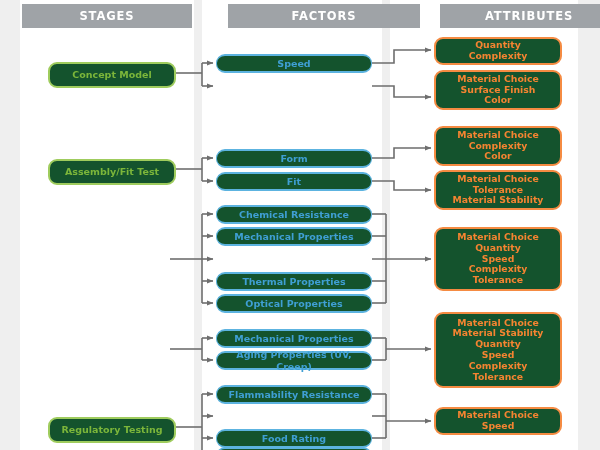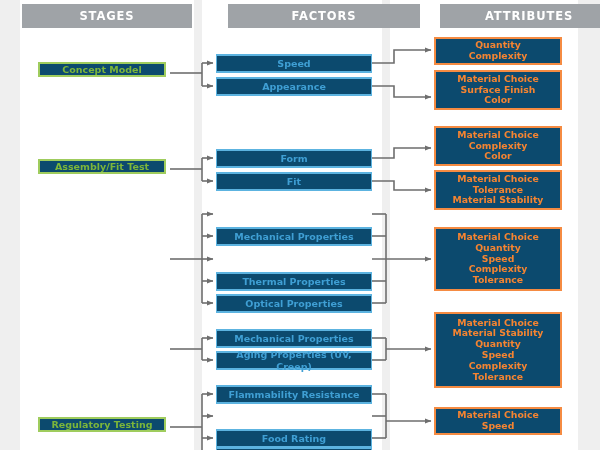--- a/index.html
+++ b/index.html
@@ -47,35 +47,36 @@
     box-sizing: border-box;
   }
   .h-stages     { left: 22px;  width: 170px; }
   .h-factors    { left: 204px; width: 192px; margin-left: 24px; }
   .h-attributes { left: 392px; width: 178px; margin-left: 48px; }
 
   
   .box {
     position: absolute;
     box-sizing: border-box;
-    background: #0c4a6e;
+    background: #14532d;
     display: flex;
     align-items: center;
     justify-content: center;
     text-align: center;
     line-height: 1.16;
+    border-radius: 9px;
   }
   .box-stage {
     border: 2px solid #9fcc5d;
     color: #7cb63a;
     font-size: 9.5px;
     font-weight: bold;
-    left: 38px;
+    left: 48px;
     width: 128px;
-    height: 15px;
+    height: 26px;
   }
   .box-factor {
     border: 1px solid #5cb3e0;
     border-top-width: 2px;
     border-bottom-width: 2px;
     color: #3f9fd4;
     font-size: 9.5px;
     font-weight: bold;
     left: 216px;
     width: 156px;
@@ -169,25 +170,25 @@
 
   <div class="col-header h-stages">STAGES</div>
   <div class="col-header h-factors">FACTORS</div>
   <div class="col-header h-attributes">ATTRIBUTES</div>
 
   <div class="box box-stage" style="top:62px">Concept Model</div>
   <div class="box box-stage" style="top:159px">Assembly/Fit Test</div>
   <div class="box box-stage" style="top:417px">Regulatory Testing</div>
 
   <div class="box box-factor" style="top:54px">Speed</div>
-  <div class="box box-factor" style="top:77px">Appearance</div>
 
   <div class="box box-factor" style="top:149px">Form</div>
   <div class="box box-factor" style="top:172px">Fit</div>
 
+  <div class="box box-factor" style="top:205px">Chemical Resistance</div>
   <div class="box box-factor" style="top:227px">Mechanical Properties</div>
   <div class="box box-factor" style="top:272px">Thermal Properties</div>
   <div class="box box-factor" style="top:294px">Optical Properties</div>
 
   <div class="box box-factor" style="top:329px">Mechanical Properties</div>
   <div class="box box-factor" style="top:351px">Aging Properties (UV, Creep)</div>
 
   <div class="box box-factor" style="top:385px">Flammability Resistance</div>
   <div class="box box-factor" style="top:429px">Food Rating</div>
   <div class="box box-factor" style="top:447px"></div>

